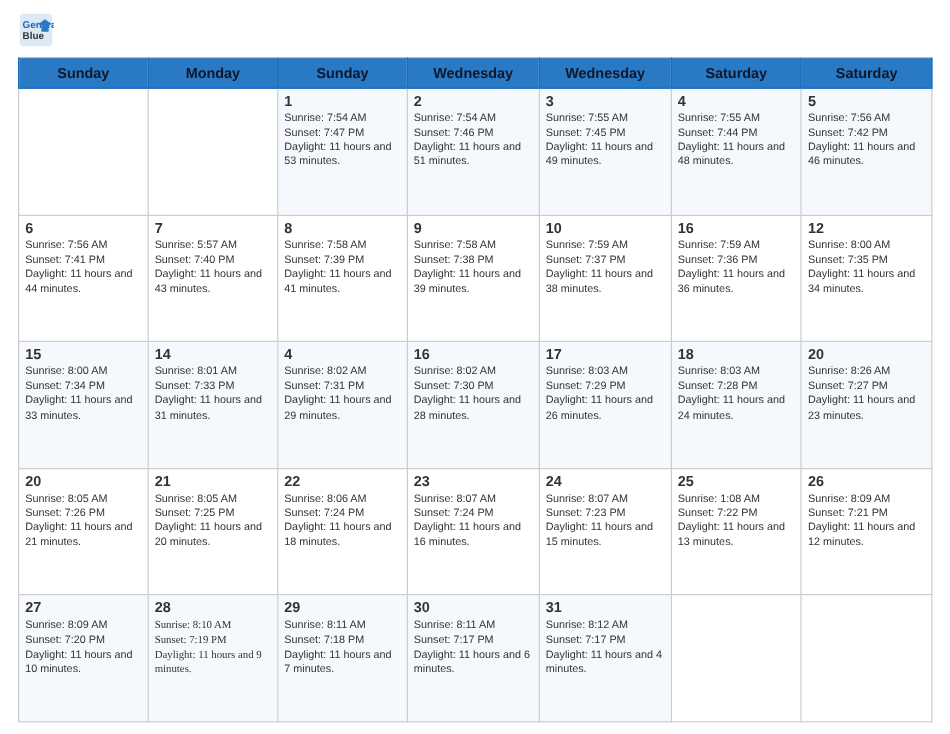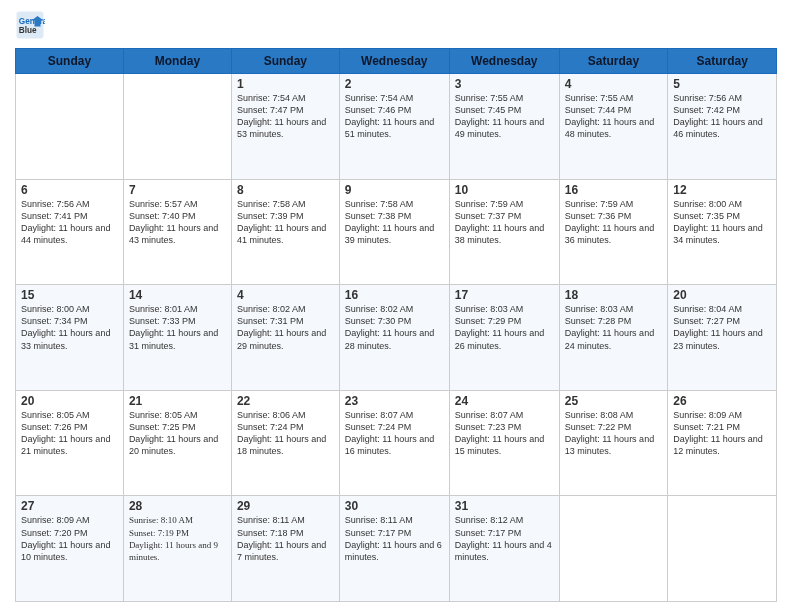--- a/index.html
+++ b/index.html
@@ -248,21 +248,21 @@
 Daylight: 11 hours and 26 minutes.</div>
           </td>
           <td>
             <span class="day-number">18</span>
             <div class="day-info" style="white-space: pre-line;">Sunrise: 8:03 AM
 Sunset: 7:28 PM
 Daylight: 11 hours and 24 minutes.</div>
           </td>
           <td>
             <span class="day-number">20</span>
-            <div class="day-info" style="white-space: pre-line;">Sunrise: 8:04 AM
+            <div class="day-info" style="white-space: pre-line;">Sunrise: 8:26 AM
 Sunset: 7:27 PM
 Daylight: 11 hours and 23 minutes.</div>
           </td>
         </tr>
         <tr>
           <td>
             <span class="day-number">20</span>
             <div class="day-info" style="white-space: pre-line;">Sunrise: 8:05 AM
 Sunset: 7:26 PM
 Daylight: 11 hours and 21 minutes.</div>
@@ -286,21 +286,21 @@
 Daylight: 11 hours and 16 minutes.</div>
           </td>
           <td>
             <span class="day-number">24</span>
             <div class="day-info" style="white-space: pre-line;">Sunrise: 8:07 AM
 Sunset: 7:23 PM
 Daylight: 11 hours and 15 minutes.</div>
           </td>
           <td>
             <span class="day-number">25</span>
-            <div class="day-info" style="white-space: pre-line;">Sunrise: 8:08 AM
+            <div class="day-info" style="white-space: pre-line;">Sunrise: 1:08 AM
 Sunset: 7:22 PM
 Daylight: 11 hours and 13 minutes.</div>
           </td>
           <td>
             <span class="day-number">26</span>
             <div class="day-info" style="white-space: pre-line;">Sunrise: 8:09 AM
 Sunset: 7:21 PM
 Daylight: 11 hours and 12 minutes.</div>
           </td>
         </tr>

